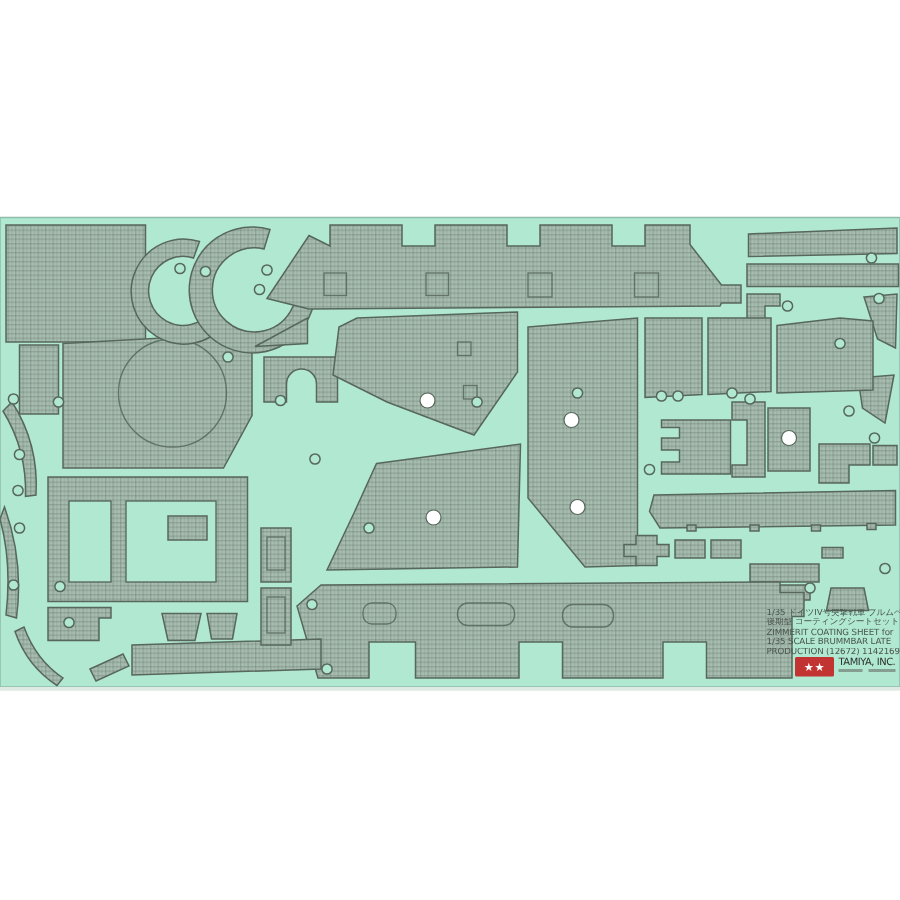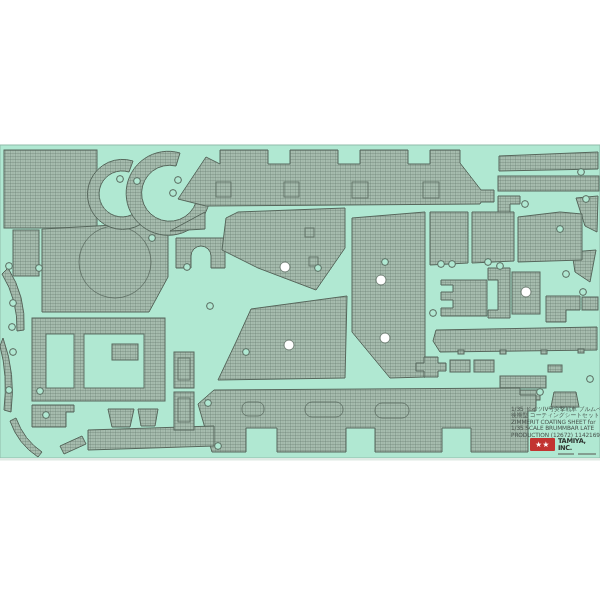--- a/index.html
+++ b/index.html
@@ -12,21 +12,21 @@
   .pc.window{fill:var(--sheet,#b0e8d2);stroke:var(--stroke,#57675c);stroke-width:0.9;}
   .pc.ringdot{fill:var(--sheet,#b0e8d2);stroke:var(--stroke,#57675c);stroke-width:1;}
   .pc.whitehole{fill:#ffffff;stroke:var(--stroke,#57675c);stroke-width:0.8;}
   .label{position:absolute;left:511px;top:406px;width:92px;
          font-size:5.8px;line-height:1.1;letter-spacing:-0.1px;color:#4a544e;}
   .label div{white-space:nowrap;overflow:hidden;}
   .brandrow{position:absolute;left:530px;top:438px;display:flex;align-items:flex-start;gap:3px;}
   .logo{width:26px;height:13px;display:flex;align-items:center;justify-content:center;
         color:#ffffff;font-size:7.5px;letter-spacing:0.5px;border-radius:1px;}
   .brandcol{display:flex;flex-direction:column;}
-  .brand{font-weight:bold;font-size:6.6px;letter-spacing:-0.3px;color:#2d322e;line-height:1;}
+  .brand{font-weight:normal;font-size:6.6px;letter-spacing:-0.3px;color:#2d322e;line-height:1;}
   .fineprint{margin-top:1.5px;display:flex;gap:4px;}
   .fp{height:2px;background:#6d776f;opacity:.65;display:inline-block;}
 </style>
 </head>
 <body style="background: rgb(255, 255, 255);">
 
 <div class="photo">
   <svg id="sheet-svg" width="600" height="600" viewBox="0 0 600 600">
     <defs>
       <pattern id="zim" width="5" height="3" patternUnits="userSpaceOnUse">

